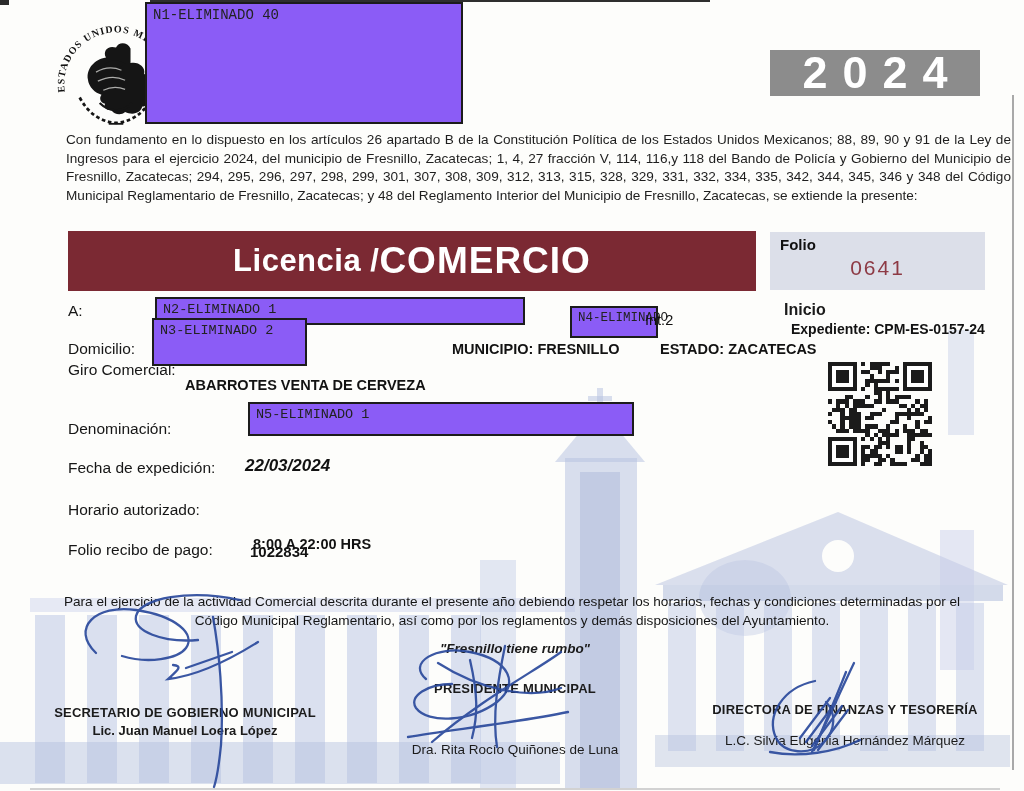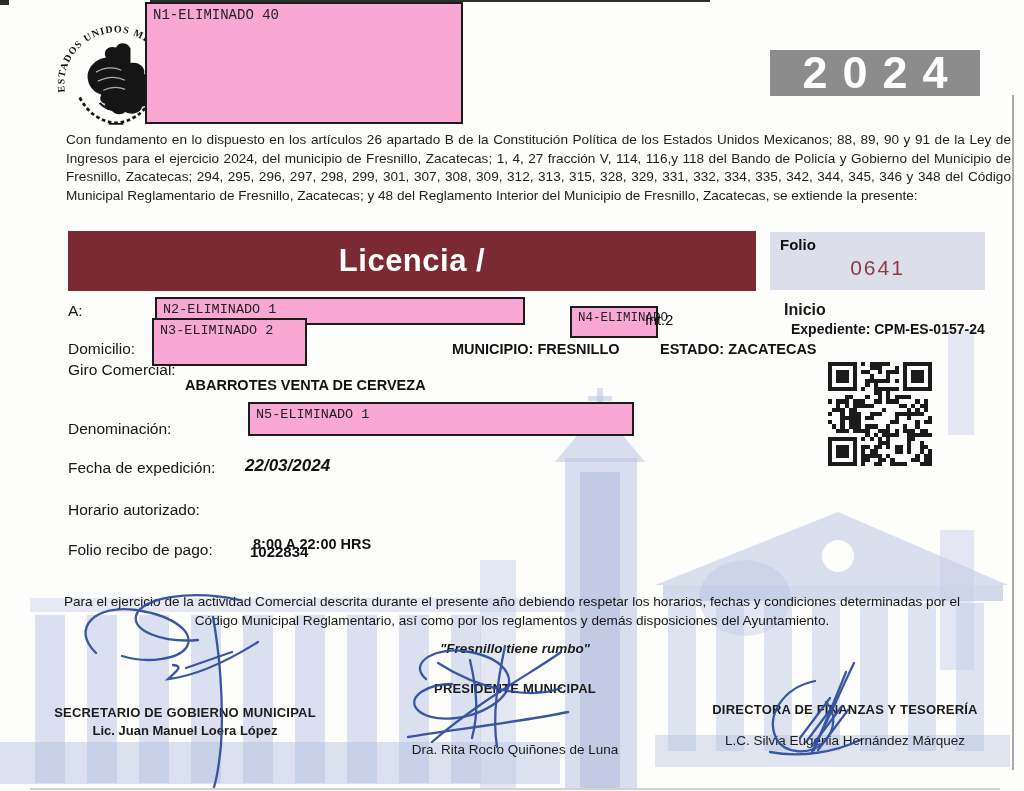--- a/index.html
+++ b/index.html
@@ -8,21 +8,21 @@
   .abs{position:absolute;}
   
   .tick-topleft{left:0;top:0;width:9px;height:5px;background:#2b2b2b;}
   .line-top{left:150px;top:0;width:560px;height:2px;background:#2e2e2e;}
   .line-right{left:1012px;top:95px;width:2px;height:675px;background:#a9a9a9;}
   .line-bottom{left:30px;top:788px;width:970px;height:2px;background:#d2d2d2;}
   
   .watermark{left:0;top:0;z-index:0;pointer-events:none;}
   
   .coat{left:52px;top:14px;z-index:1;}
-  .redaction{background:#f9a8d4;border:2px solid #1c1c1c;z-index:2;
+  .redaction{background:#8b5cf6;border:2px solid #1c1c1c;z-index:2;
              font-family:"Liberation Mono","DejaVu Sans Mono",monospace;
              font-size:13.5px;color:#222;padding:3px 6px;box-sizing:border-box;
              white-space:nowrap;overflow:visible;line-height:1.25;}
   .box-n1{left:145px;top:2px;width:318px;height:122px;font-size:14px;}
   .year-badge{left:770px;top:50px;width:210px;height:46px;background:#8c8c8c;z-index:1;
               display:flex;align-items:center;justify-content:center;
               color:#fff;font-weight:700;font-size:45px;letter-spacing:15px;padding-left:15px;box-sizing:border-box;}
   .legal{left:66px;top:131px;width:945px;margin:0;font-size:13.6px;line-height:18.6px;
          text-align:justify;color:#1e1e1e;z-index:1;}
   .banner{left:68px;top:231px;width:688px;height:60px;background:#7b2933;z-index:1;
@@ -145,20 +145,21 @@
   </div>
 
   <div class="abs year-badge">
     <span>2024</span>
   </div>
 
   <p class="abs legal">Con fundamento en lo dispuesto en los artículos 26 apartado B de la Constitución Política de los Estados Unidos Mexicanos; 88, 89, 90 y 91 de la Ley de Ingresos para el ejercicio 2024, del municipio de Fresnillo, Zacatecas; 1, 4, 27 fracción V, 114, 116,y 118 del Bando de Policía y Gobierno del Municipio de Fresnillo, Zacatecas; 294, 295, 296, 297, 298, 299, 301, 307, 308, 309, 312, 313, 315, 328, 329, 331, 332, 334, 335, 342, 344, 345, 346 y 348 del Código Municipal Reglamentario de Fresnillo, Zacatecas; y 48 del Reglamento Interior del Municipio de Fresnillo, Zacatecas, se extiende la presente:</p>
 
   <div class="abs banner">
     <span class="t1">Licencia /</span>
+      <span class="t2">COMERCIO</span>
   </div>
 
   <div class="abs folio-box">
     <div class="folio-label">Folio</div>
     <div class="folio-number">0641</div>
   </div>
 
   <span class="abs inicio-label">Inicio</span>
   <span class="abs val expediente">Expediente: CPM-ES-0157-24</span>
 

